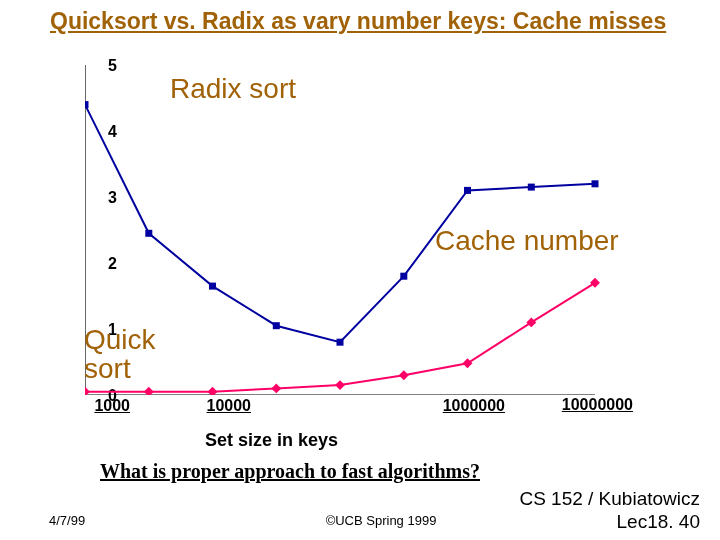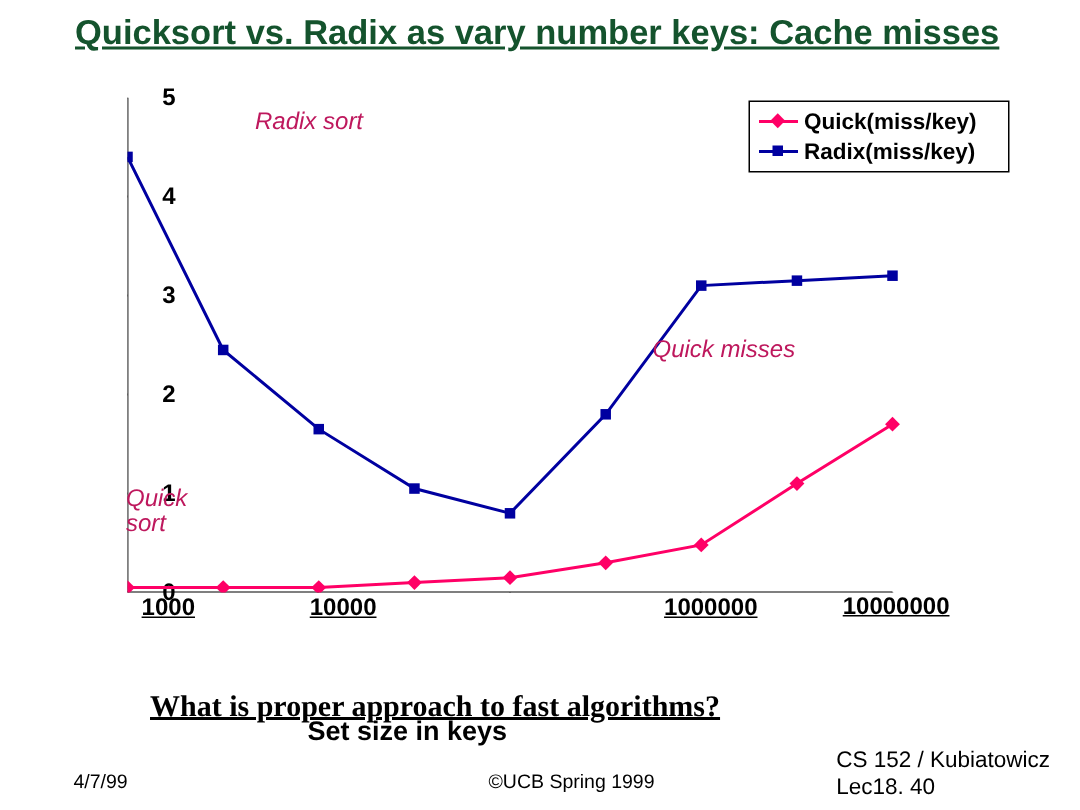--- a/index.html
+++ b/index.html
@@ -17,21 +17,21 @@
     height: 540px;
   }
   .title {
     position: absolute;
     top: 8px;
     left: 50px;
     right: 10px;
     font-size: 23px;
     font-weight: bold;
     text-decoration: underline;
-    color: #14532d;
+    color: #a16207;
   }
   .chart-area {
     position: absolute;
     left: 45px;
     top: 55px;
     width: 630px;
     height: 370px;
   }
   .plot {
     position: absolute;
@@ -63,21 +63,20 @@
     font-weight: bold;
     color: #000;
     text-decoration: underline;
   }
   .xlabel {
     position: absolute;
     top: 375px;
     left: 160px;
     font-size: 18px;
     font-weight: bold;
-    margin-top: 47px;
   }
   .legend {
     position: absolute;
     right: 2px;
     top: 12px;
     width: 160px;
     border: 1px solid #000;
     background: #fff;
     padding: 3px 6px;
     font-size: 15px;
@@ -102,24 +101,23 @@
     left: 0; right: 0; top: 6px;
     height: 2px;
   }
   .legend-marker {
     width: 7px; height: 7px;
     position: absolute;
     left: 9px; top: 3px;
   }
   .ann {
     position: absolute;
-    font-size: 16px;
+    font-size: 28px;
     font-weight: normal;
-    color: #be185d;
-    font-style: italic;
+    color: #a16207;
   }
   .subquestion {
     position: absolute;
     left: 100px;
     top: 460px;
     font-size: 20px;
     font-weight: bold;
     text-decoration: underline;
     font-family: Liberation Serif, serif;
   }
@@ -135,22 +133,22 @@
     left: 0; right: 0;
     bottom: 12px;
     text-align: center;
     font-size: 13px;
     margin-left: 42px;
   }
   .footer-right {
     position: absolute;
     right: 20px;
     bottom: 6px;
-    text-align: left;
-    font-size: 15px;
+    text-align: right;
+    font-size: 19px;
     line-height: 1.2;
   }
 </style>
 </head>
 <body>
 
 <div class="slide">
 
   <div class="title">Quicksort vs. Radix as vary number keys: Cache misses</div>
 
@@ -207,39 +205,23 @@
           <rect x="124.0" y="217.6" width="7" height="7" fill="#0000a0"></rect>
           <rect x="187.8" y="257.2" width="7" height="7" fill="#0000a0"></rect>
           <rect x="251.5" y="273.7" width="7" height="7" fill="#0000a0"></rect>
           <rect x="315.3" y="207.7" width="7" height="7" fill="#0000a0"></rect>
           <rect x="379.0" y="121.9" width="7" height="7" fill="#0000a0"></rect>
           <rect x="442.8" y="118.6" width="7" height="7" fill="#0000a0"></rect>
           <rect x="506.5" y="115.3" width="7" height="7" fill="#0000a0"></rect>
         </g>
     </svg>
 
-    <div class="legend">
-      <div class="legend-row">
-        <span class="legend-swatch">
-          <span class="legend-line" id="leg-line-0" style="background: rgb(255, 0, 102);"></span>
-          <span class="legend-marker" id="leg-mark-0" style="transform: rotate(45deg); background: rgb(255, 0, 102);"></span>
-        </span>
-        <span>Quick(miss/key)</span>
-      </div>
-      <div class="legend-row">
-        <span class="legend-swatch">
-          <span class="legend-line" id="leg-line-1" style="background: rgb(0, 0, 160);"></span>
-          <span class="legend-marker" id="leg-mark-1" style="background: rgb(0, 0, 160);"></span>
-        </span>
-        <span>Radix(miss/key)</span>
-      </div>
-    </div>
 
     <div class="ann" style="left:125px; top:18px;">Radix sort</div>
-    <div class="ann" style="left:390px; top:170px;">Quick misses</div>
+    <div class="ann" style="left:390px; top:170px;">Cache number</div>
     <div class="ann" style="left:39px; top:270px; white-space:pre; line-height:1.05;">Quick
 sort</div>
 
   </div>
 
   <div class="subquestion">What is proper approach to fast algorithms?</div>
 
   <div class="footer-left">4/7/99</div>
   <div class="footer-center">©UCB Spring 1999</div>
   <div class="footer-right">

